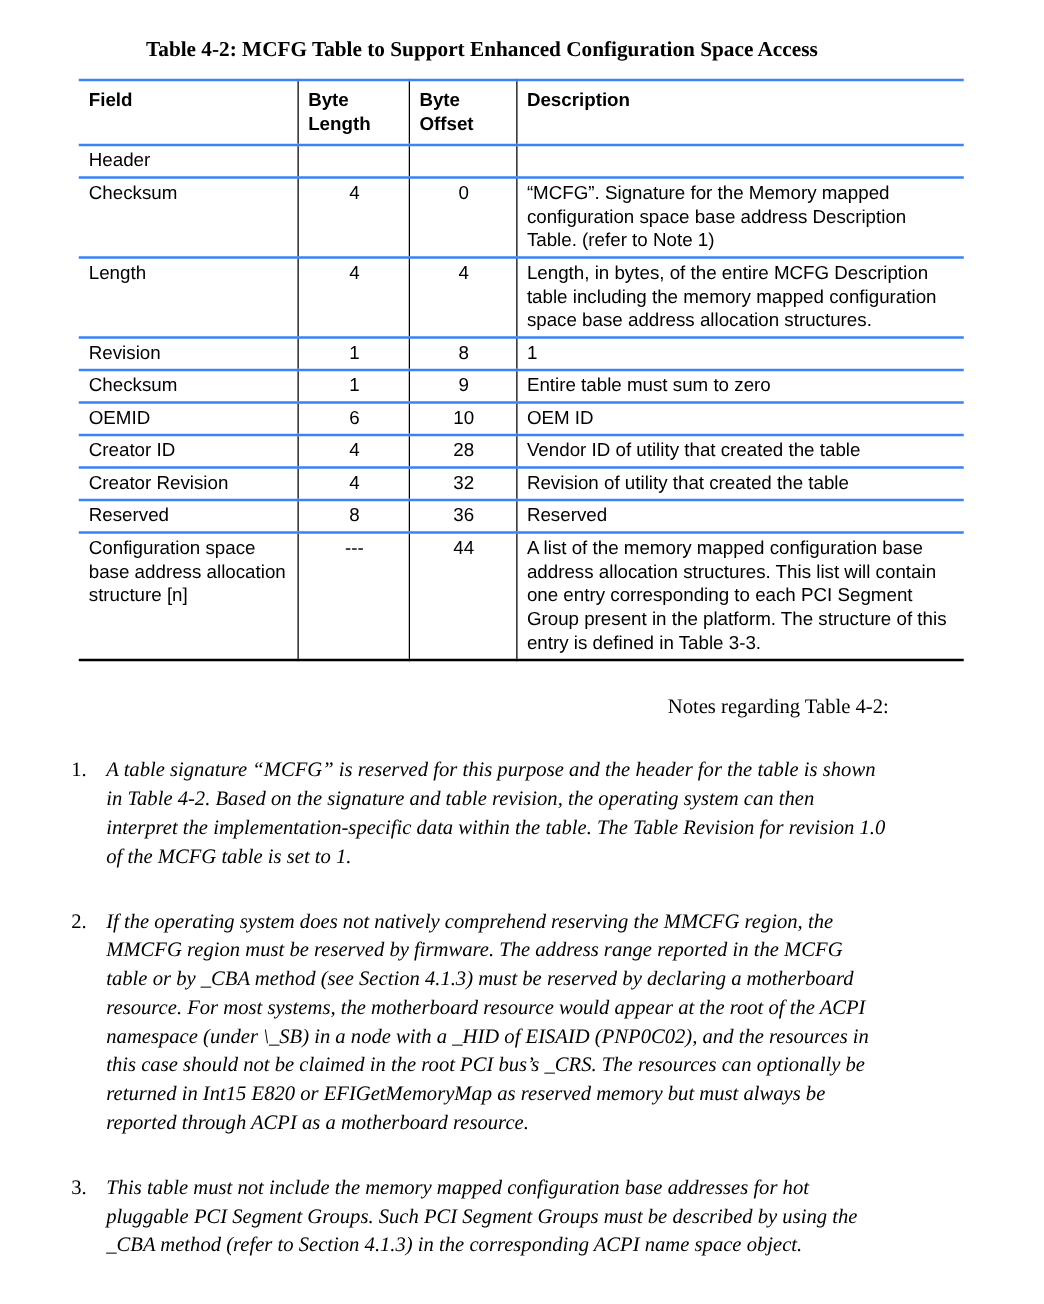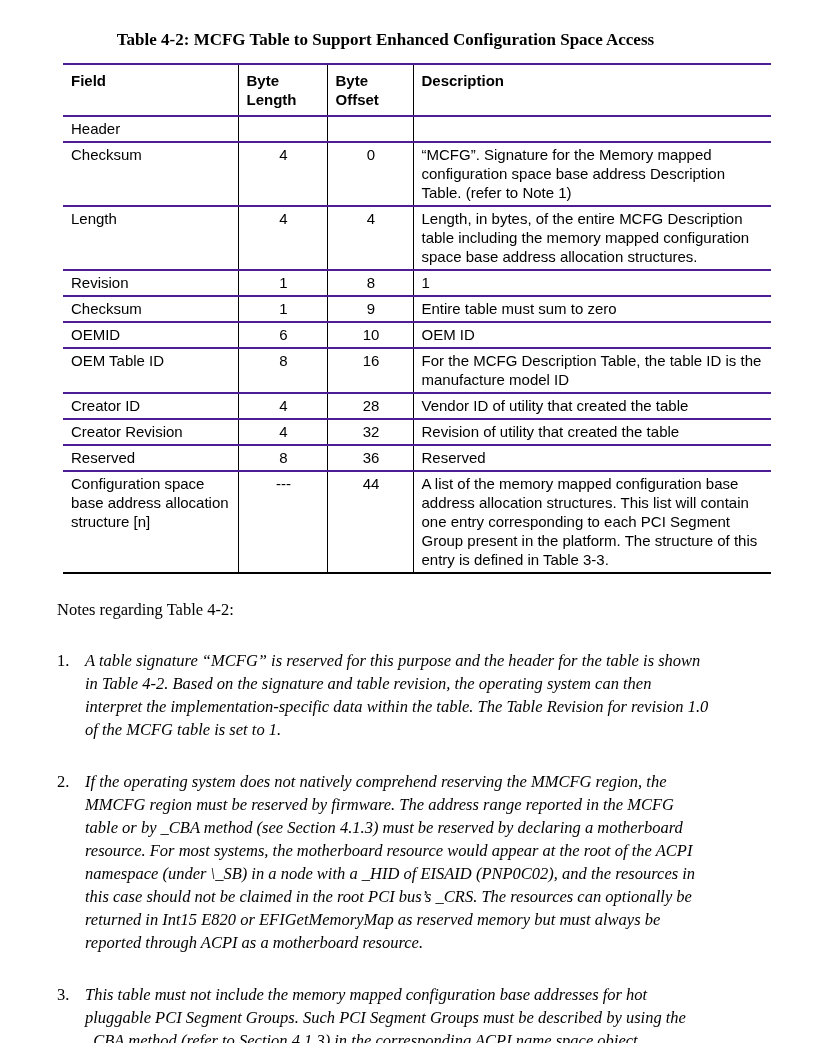--- a/index.html
+++ b/index.html
@@ -33,21 +33,21 @@
     font-family: "Liberation Sans", sans-serif;
     font-size: 15px;
     line-height: 19px;
     color: #000000;
   }
   table.spec-table col.c1 { width: 175px; }
   table.spec-table col.c2 { width: 89px; }
   table.spec-table col.c3 { width: 86px; }
   table.spec-table col.c4 { width: 359px; }
   table.spec-table tr {
-    border-top: 2px solid #4c1d95;
+    border-top: 2px solid #3b82f6;
   }
   table.spec-table tr.last {
     border-bottom: 2px solid #000000;
   }
   table.spec-table td, table.spec-table th {
     vertical-align: top;
     padding: 2px 6px 3px 8px;
   }
   table.spec-table th {
     text-align: left;
@@ -76,20 +76,21 @@
     margin-left: 57px;
     margin-right: 60px;
     margin-top: 24px;
     font-family: "Liberation Serif", serif;
     font-size: 16.5px;
     line-height: 23px;
     color: #000000;
   }
   .notes-heading {
     margin-bottom: 28px;
+    text-align: right;
   }
   .note-item {
     display: flex;
     margin-bottom: 29px;
   }
   .note-num {
     flex: 0 0 28px;
   }
   .note-text {
     flex: 1;
@@ -145,26 +146,20 @@
       <td class="indent">Checksum</td>
       <td class="num">1</td>
       <td class="num">9</td>
       <td>Entire table must sum to zero</td>
     </tr>
     <tr>
       <td class="indent">OEMID</td>
       <td class="num">6</td>
       <td class="num">10</td>
       <td>OEM ID</td>
-    </tr>
-    <tr>
-      <td class="indent">OEM Table ID</td>
-      <td class="num">8</td>
-      <td class="num">16</td>
-      <td>For the MCFG Description Table, the table ID is the manufacture model ID</td>
     </tr>
     <tr>
       <td class="indent">Creator ID</td>
       <td class="num">4</td>
       <td class="num">28</td>
       <td>Vendor ID of utility that created the table</td>
     </tr>
     <tr>
       <td class="indent">Creator Revision</td>
       <td class="num">4</td>

